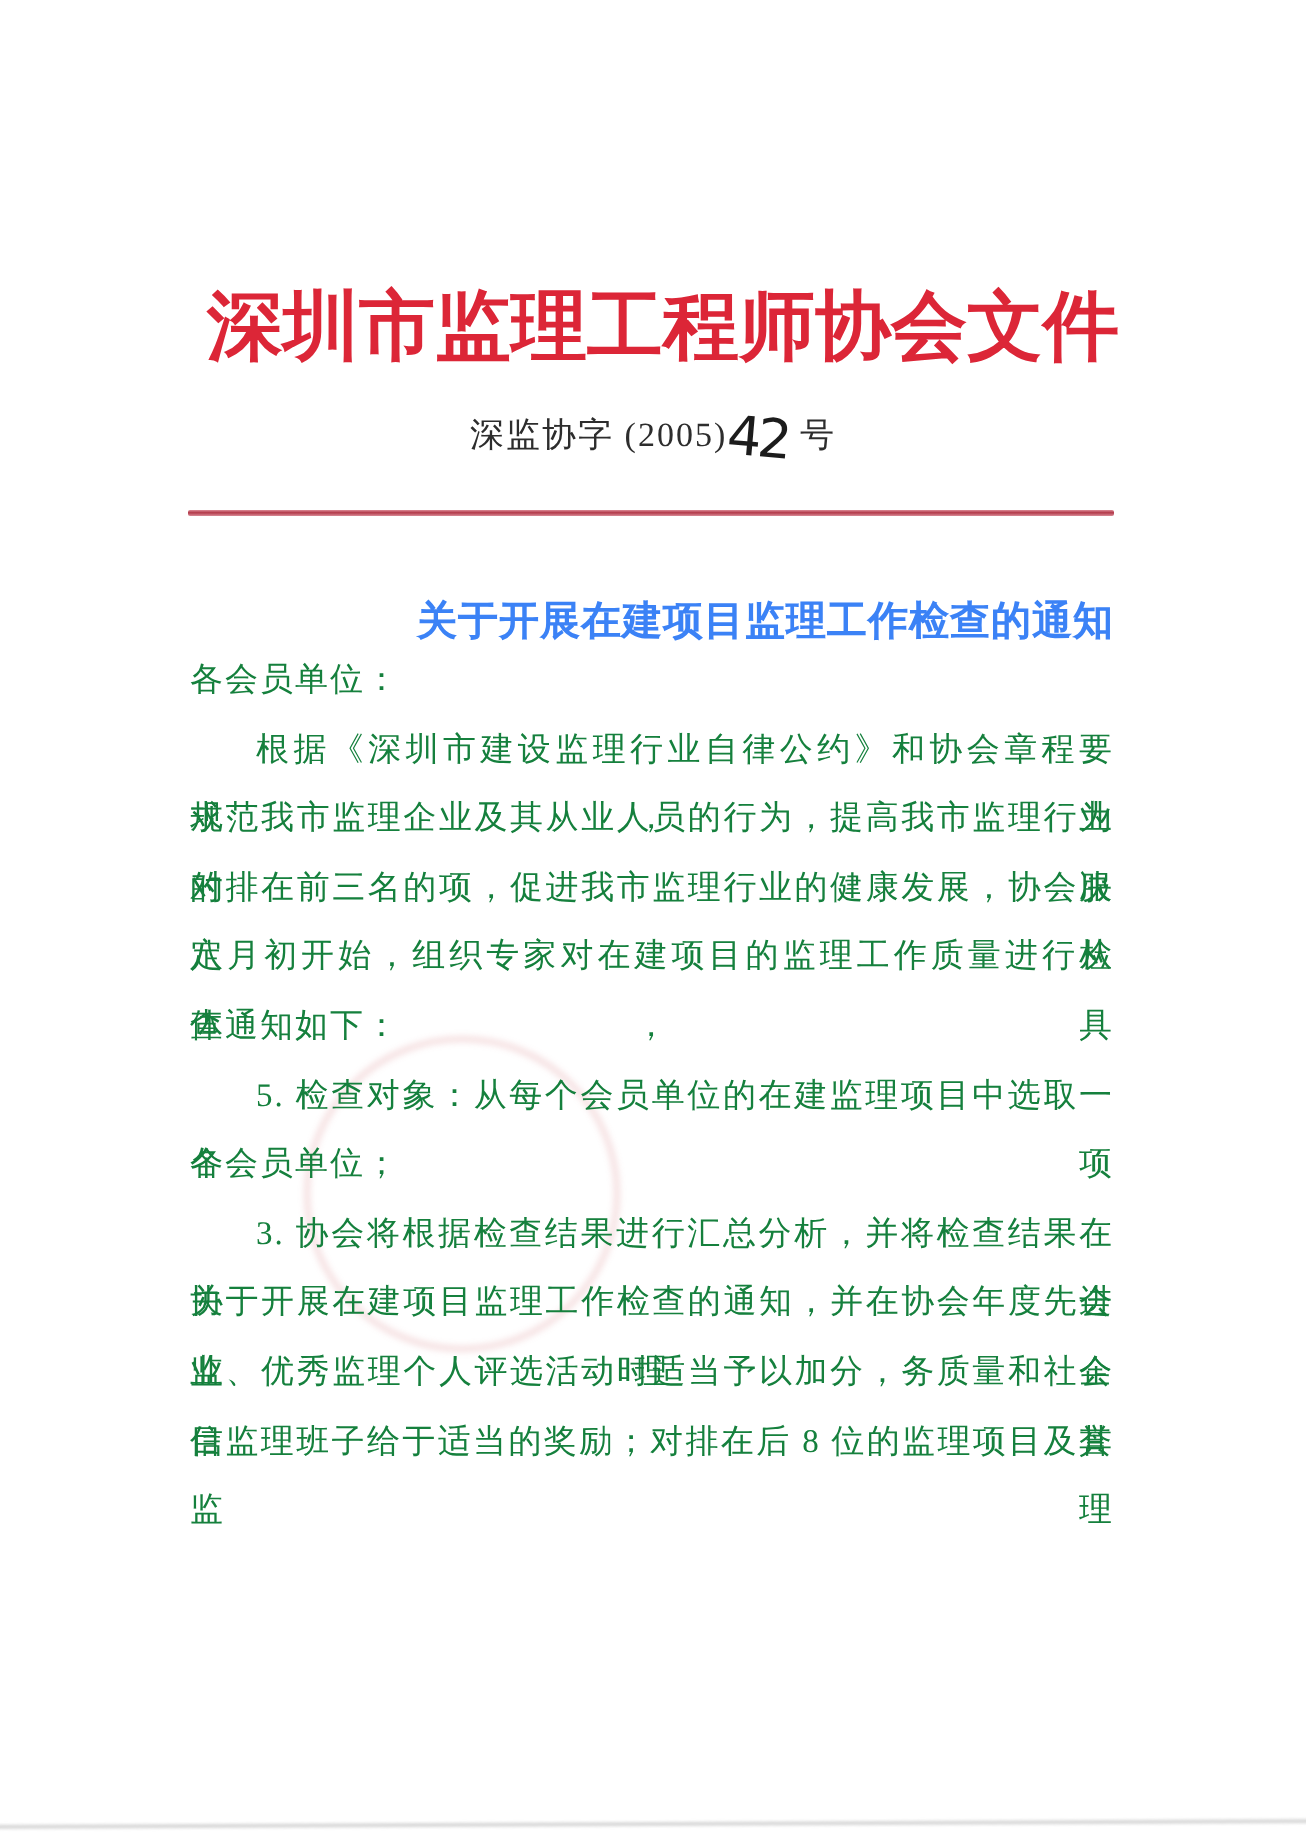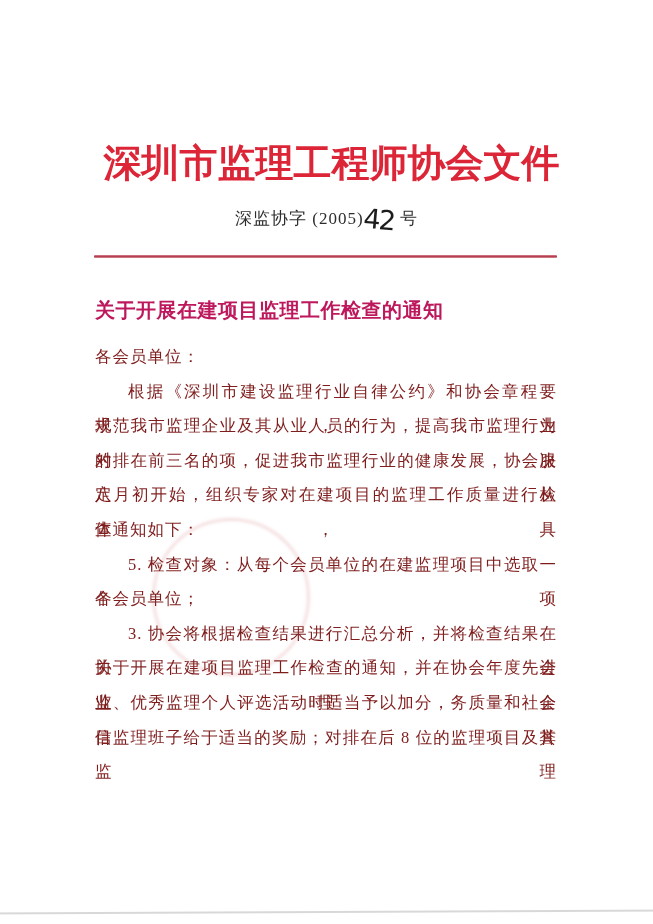--- a/index.html
+++ b/index.html
@@ -62,24 +62,24 @@
     height: 3px;
     background: linear-gradient(to bottom, #dd8a97, #b23a4a 45%, #d98a96);
     border-radius: 1px;
   }
   
   .notice-heading {
     position: absolute;
     top: 297px;
     left: 95px;
     width: 462px;
-    text-align: left;
+    text-align: right;
     font-size: 20px;
     font-weight: bold;
-    color: #be185d;
+    color: #3b82f6;
     letter-spacing: 0.5px;
     white-space: nowrap;
   }
   
   .body-lines {
     position: absolute;
     top: 323px;
     left: 95px;
     width: 462px;
     font-size: 16.5px;
@@ -130,21 +130,21 @@
   <div class="doc-no">
     <span>深监协字 (2005)</span><span class="hand">42</span><span class="suffix">号</span>
   </div>
 
   <div class="red-rule"></div>
 
   <div class="notice-heading">关于开展在建项目监理工作检查的通知</div>
 
   <div class="seal" style="border-color: rgba(202, 78, 84, 0.18);"></div>
 
-  <div class="body-lines" style="color: #7f1d1d; margin-top: 17px;">
+  <div class="body-lines" style="color: #15803d;">
       <div class="line">各会员单位：</div>
       <div class="line j ind">根据《深圳市建设监理行业自律公约》和协会章程要求，为</div>
       <div class="line j">规范我市监理企业及其从业人员的行为，提高我市监理行业的服</div>
       <div class="line j">对排在前三名的项，促进我市监理行业的健康发展，协会决定从</div>
       <div class="line j">八月初开始，组织专家对在建项目的监理工作质量进行检查，具</div>
       <div class="line">体通知如下：</div>
       <div class="line j ind">5. 检查对象：从每个会员单位的在建监理项目中选取一个项</div>
       <div class="line">各会员单位；</div>
       <div class="line j ind">3. 协会将根据检查结果进行汇总分析，并将检查结果在协会</div>
       <div class="line j">关于开展在建项目监理工作检查的通知，并在协会年度先进监理企</div>

